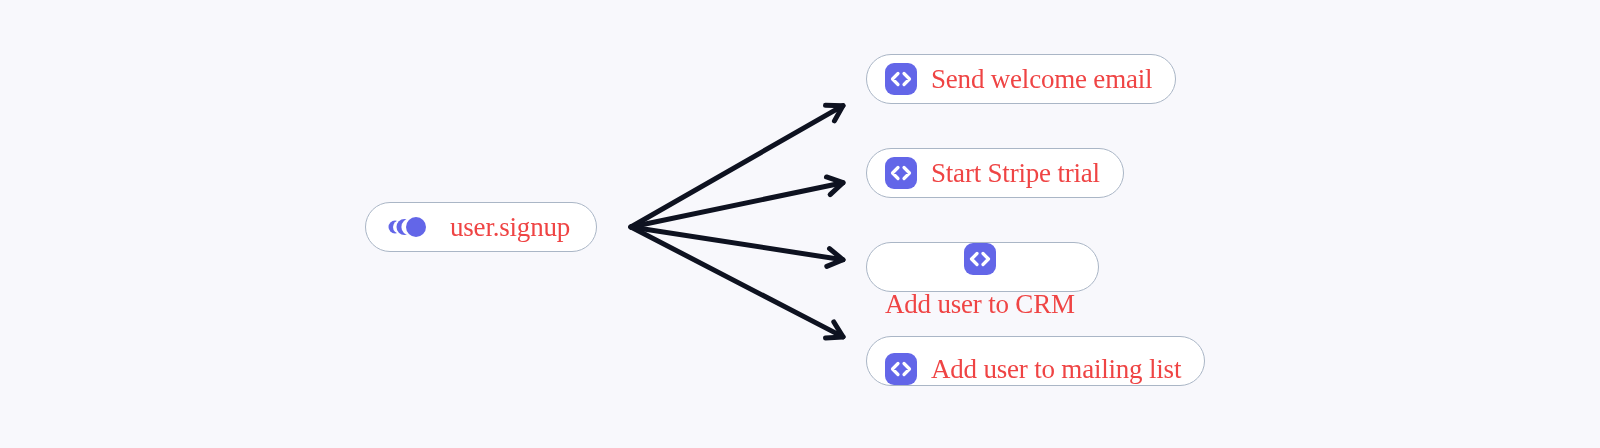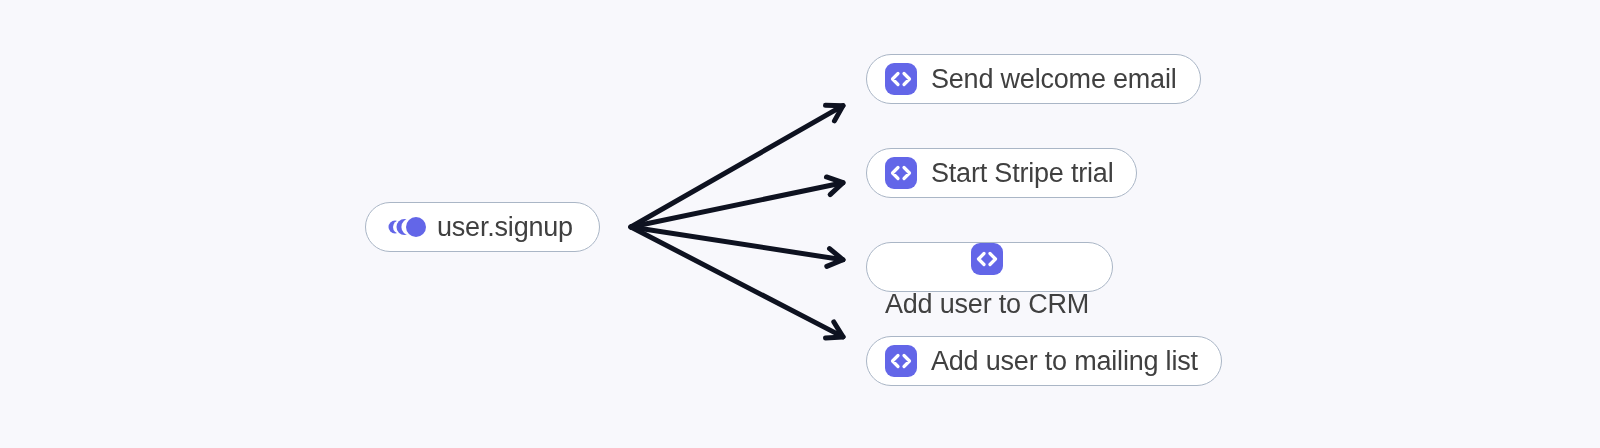--- a/index.html
+++ b/index.html
@@ -34,37 +34,38 @@
     background: #ffffff;
     border: 1.5px solid #aab6c6;
     border-radius: 26px;
     box-sizing: border-box;
     white-space: nowrap;
   }
   .node-label {
     font-size: 27px;
     font-weight: 500;
     letter-spacing: -0.2px;
-    color: #404040;
+    color: #ef4444;
+    font-family: Liberation Serif, serif;
   }
   .event-node {
     left: 365px;
     top: 202px;
     padding: 0 26px 0 22px;
-    gap: 11px;
+    gap: 24px;
   }
   .fn-node {
     left: 866px;
     padding: 0 23px 0 18px;
     gap: 14px;
   }
   .fn-node.fn-0 { top: 54px; }
   .fn-node.fn-1 { top: 148px; }
   .fn-node.fn-2 { top: 242px; flex-direction: column; }
-  .fn-node.fn-3 { top: 336px; }
+  .fn-node.fn-3 { top: 336px; align-items: flex-end; }
   .code-icon {
     width: 32px;
     height: 32px;
     border-radius: 9px;
     background: #6366e8;
     display: flex;
     align-items: center;
     justify-content: center;
     flex: none;
   }

